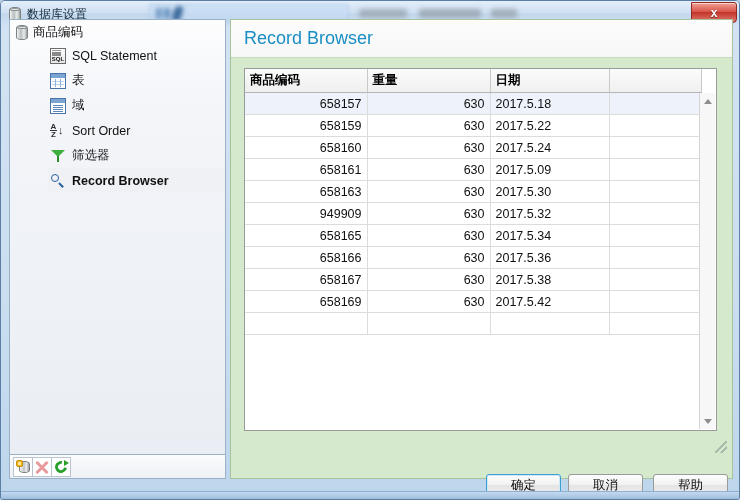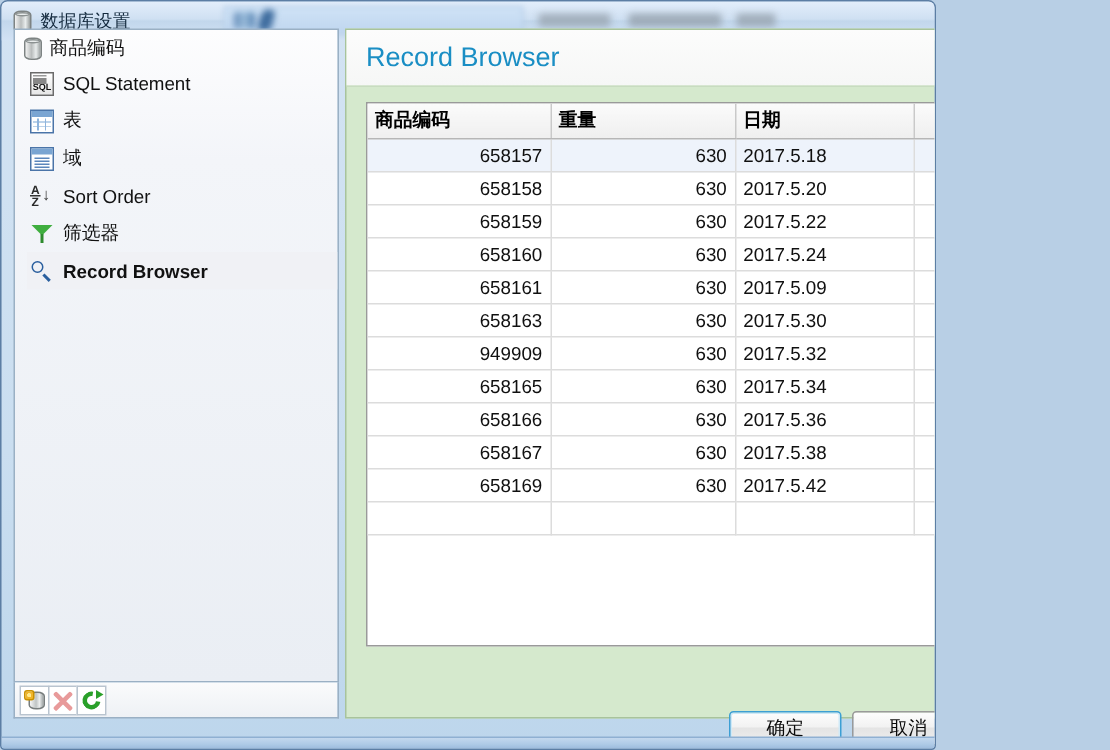--- a/index.html
+++ b/index.html
@@ -4,21 +4,21 @@
 <style>
   html,body{margin:0;padding:0;}
   body{
     width:740px;height:500px;overflow:hidden;
     font-family:"Liberation Sans","DejaVu Sans",sans-serif;
     font-size:12px;color:#000;
     background:#b8cfe5;
   }
   
   #window{
-    position:absolute;left:0;top:0;width:624px;height:500px;
+    position:absolute;left:0;top:0;width:740px;height:500px;
     box-sizing:border-box;
     background:linear-gradient(180deg,#d3e3f3 0%,#cadef0 60%,#bdd6ec 100%);
     border:1px solid #5c7ea4;
     border-radius:5px 5px 3px 3px;
     overflow:hidden;
   }
   
   #titlebar{
     position:absolute;left:0;top:0;width:740px;height:26px;
     background:linear-gradient(180deg,#e3eefb 0%,#cfe0f2 45%,#c2d7ec 50%,#d2e2f4 100%);
@@ -88,21 +88,21 @@
     position:absolute;left:4px;top:2px;width:217px;height:436px;
     background:linear-gradient(180deg,#fdfdfe 0%,#f3f5f9 20%,#eaeef4 100%);
     border:1px solid #9ab0c4;box-sizing:border-box;overflow:hidden;
   }
   .tree-root{
     display:flex;align-items:center;gap:5px;
     padding:4px 0 2px 6px;font-size:12.5px;color:#111;
   }
   .tree-item{
     display:flex;align-items:center;gap:6px;
-    margin-left:8px;padding:3px 4px 3px 2px;height:19px;
+    margin-left:38px;padding:3px 4px 3px 2px;height:19px;
     font-size:12.5px;color:#111;white-space:nowrap;cursor:pointer;text-align:right;
   }
   .tree-item.selected{font-weight:bold;background:#f0f1f5;}
   .ticon{width:16px;height:16px;position:relative;flex:none;}
   
   .ic-sql{
     background:linear-gradient(180deg,#ffffff,#e6e6e6);
     border:1px solid #6b6b6b;box-sizing:border-box;
     font-size:6px;font-weight:bold;color:#111;
     display:flex;align-items:flex-end;justify-content:center;line-height:7px;
@@ -395,26 +395,20 @@
             </tr>
           </thead>
           <tbody>
             <tr class="sel">
               <td class="num">658157</td>
               <td class="num">630</td>
               <td>2017.5.18</td>
               <td></td>
             </tr>
             <tr>
-              <td class="num">658158</td>
-              <td class="num">630</td>
-              <td>2017.5.20</td>
-              <td></td>
-            </tr>
-            <tr>
               <td class="num">658159</td>
               <td class="num">630</td>
               <td>2017.5.22</td>
               <td></td>
             </tr>
             <tr>
               <td class="num">658160</td>
               <td class="num">630</td>
               <td>2017.5.24</td>
               <td></td>

